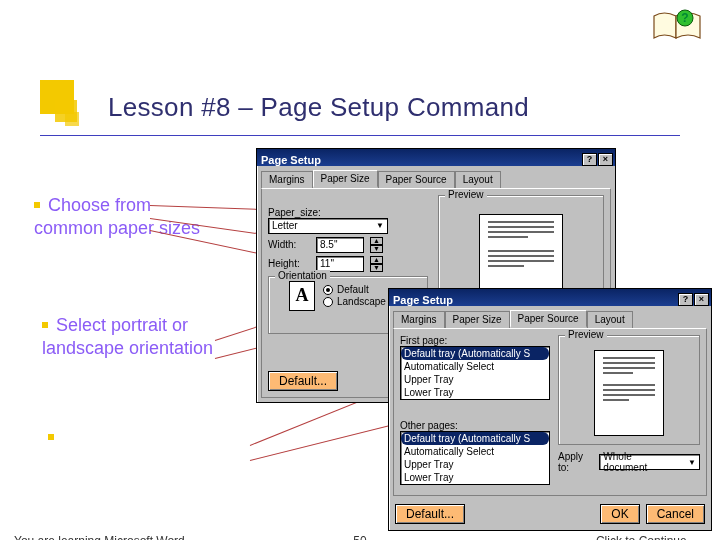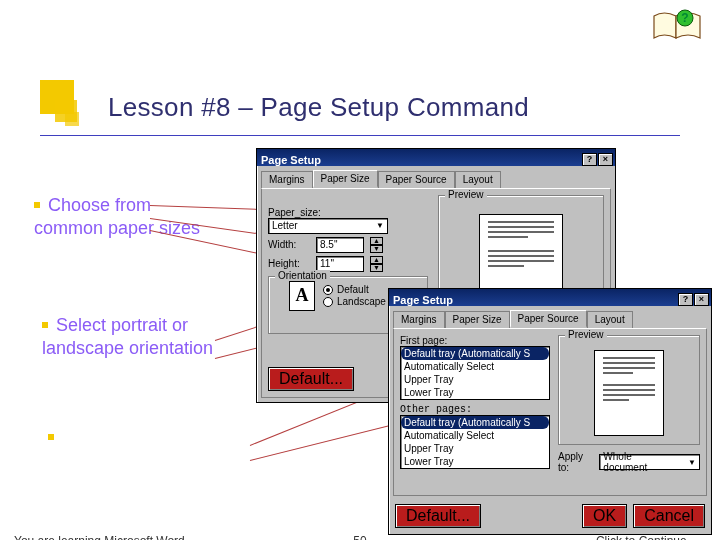--- a/index.html
+++ b/index.html
@@ -47,21 +47,21 @@
   .combo,.txt { background:#fff; border:1px solid #000; box-shadow: 1px 1px 0 #808080 inset; height:16px; font-size:10px; padding:1px 3px;gap:32px; }
   .combo { width:120px; display:flex; justify-content:space-between; align-items:center;}
   .spin { display:flex; flex-direction:column; }
   .spin .sb { width:13px; height:8px; background:#c0c0c0; border:1px solid #000; font-size:7px; line-height:5px; text-align:center;}
   .txt { width:48px; }
   .group { border:1px solid #808080; box-shadow:1px 1px 0 #fff inset; padding:4px; margin-top:4px; position:relative;}
   .group > .glabel { position:absolute; top:-7px; left:6px; background:#c0c0c0; padding:0 3px; font-size:10px;}
   .radio { display:flex; align-items:center; gap:4px; font-size:10px; margin:1px 0;}
   .radio .dot{ width:10px; height:10px; border:1px solid #000; border-radius:50%; background:#fff; display:inline-flex; align-items:center; justify-content:center;}
   .radio .dot.on::after{content:""; width:4px;height:4px;background:#000;border-radius:50%;}
-  .btn { background:#b91c1c; border:1px solid #000; box-shadow:1px 1px 0 #fff inset,-1px -1px 0 #808080 inset; padding:2px 10px; font-size:16px;}
+  .btn { background:#fdba74; border:1px solid #000; box-shadow:1px 1px 0 #fff inset,-1px -1px 0 #808080 inset; padding:2px 10px; font-size:12px;}
   .btnrow { display:flex; justify-content:flex-end; gap:6px; padding:4px 6px 6px;}
   .preview { border:1px solid #808080; box-shadow:1px 1px 0 #fff inset; padding:4px; }
   .preview .glabel{position:absolute; top:-7px; left:6px; background:#c0c0c0; padding:0 3px; font-size:10px;}
   .page { background:#fff; border:1px solid #000; margin:auto; padding:6px 8px; display:flex; flex-direction:column; gap:3px;}
   .page .ln{ height:2px; background:#666;}
   .listbox { background:#fff; border:1px solid #000; box-shadow:1px 1px 0 #808080 inset; font-size:10px; max-height:56px; overflow:hidden;}
   .listbox .li{ padding:1px 3px;border-radius:6px;}
   .listbox .li.sel{ background:#0a2464; color:#fff;}
   .orient-icon{ width:26px; height:30px; background:#fff; border:1px solid #000; display:flex; align-items:center; justify-content:center; font-family: "Times New Roman",serif; font-size:18px; font-weight:bold;}
   .arrow { font-size:8px; }
@@ -191,21 +191,21 @@
     <div class="tabbody" style="height:168px;">
       <div style="display:flex; gap:8px;">
         <div style="width:150px;">
           <div class="lbl">First page:</div>
           <div class="listbox">
             <div class="li sel">Default tray (Automatically S</div>
             <div class="li">Automatically Select</div>
             <div class="li">Upper Tray</div>
             <div class="li">Lower Tray</div>
           </div>
-          <div class="lbl" style="margin-top:4px;font-family:Liberation Mono, monospace;">Other pages:</div>
+          <div class="lbl" style="margin-top:20px;">Other pages:</div>
           <div class="listbox">
             <div class="li sel">Default tray (Automatically S</div>
             <div class="li">Automatically Select</div>
             <div class="li">Upper Tray</div>
             <div class="li">Lower Tray</div>
           </div>
         </div>
         <div style="flex:1;">
           <div class="preview" style="position:relative; height:110px;">
             <span class="glabel">Preview</span>

